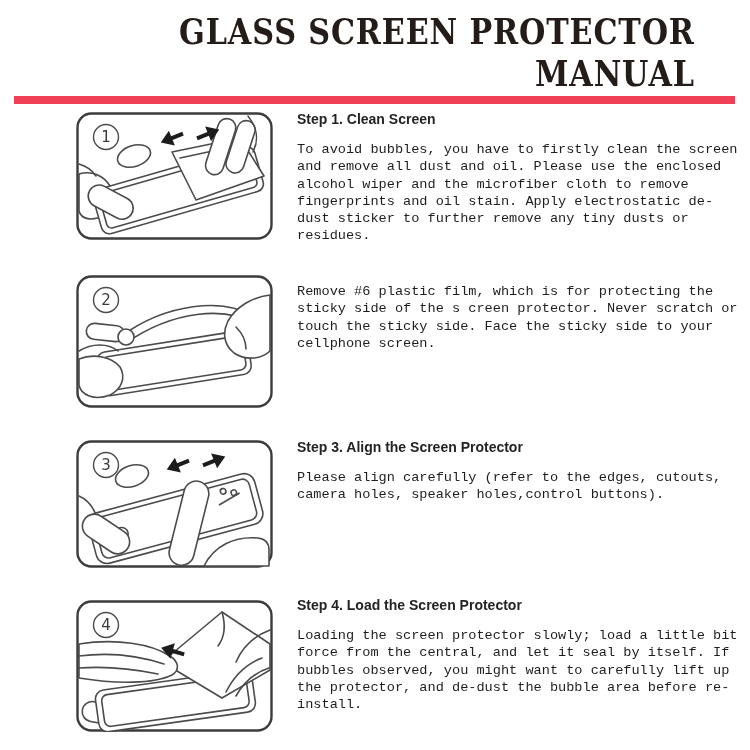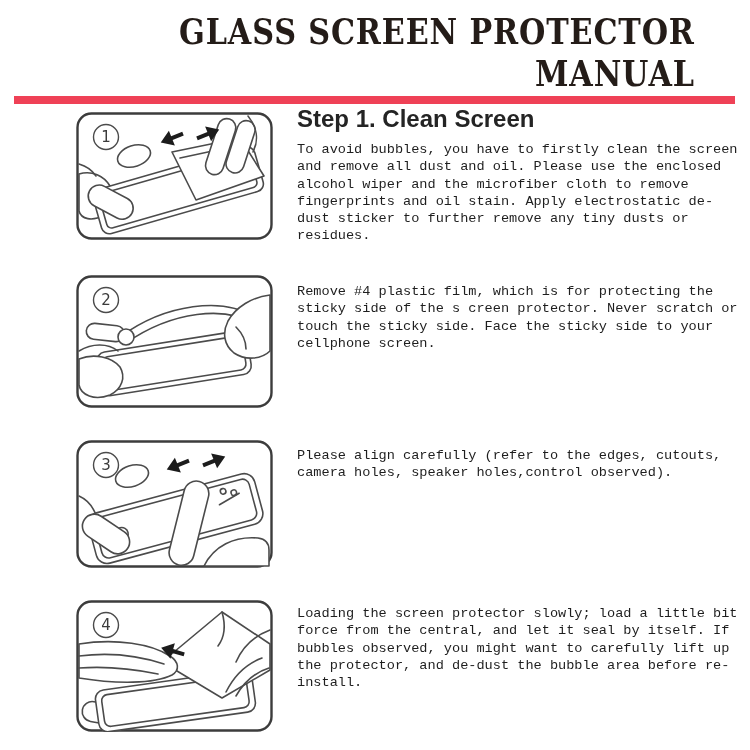--- a/index.html
+++ b/index.html
@@ -12,21 +12,21 @@
     font-family:"DejaVu Serif",serif;font-weight:bold;font-size:36px;line-height:42px;
     letter-spacing:1px;transform:scaleX(0.84);transform-origin:50% 50%;white-space:nowrap;
   }
   .accent-rule{position:absolute;left:14px;top:96px;width:721px;height:8px;background:#ef4156;}
   .step-row{position:absolute;left:0;width:750px;}
   .row-1{top:108px;} .row-2{top:272px;} .row-3{top:436px;} .row-4{top:594px;}
   .illus{position:absolute;left:76px;}
   .row-1 .illus{top:4px;} .row-2 .illus{top:3px;} .row-3 .illus{top:4px;} .row-4 .illus{top:6px;}
   .step-text{position:absolute;left:297px;top:0;width:445px;}
   .step-heading{
-    font-family:"Liberation Sans",sans-serif;font-weight:bold;font-size:24px;line-height:22px;
+    font-family:"Liberation Sans",sans-serif;font-weight:bold;font-size:14px;line-height:22px;
     color:#242424;margin:0;
   }
   .step-body{
     font-family:Liberation Mono, monospace;font-size:13.6px;line-height:17.3px;color:#1e1e1e;
     margin:11px 0 0 0;
   }
   
   .ln{fill:none;stroke:#4b4b4b;stroke-width:1.6;stroke-linecap:round;stroke-linejoin:round;}
   .fw{fill:#ffffff;stroke:#4b4b4b;stroke-width:1.6;stroke-linecap:round;stroke-linejoin:round;}
   .frame{fill:#ffffff;stroke:#3c3c3c;stroke-width:2.4;}
@@ -113,21 +113,21 @@
         <path class="fw" d="M194,20 C176,22 160,32 152,46 C146,58 148,70 158,78 C170,86 186,84 194,76 Z"></path>
         <path class="ln" d="M160,52 C166,58 170,66 170,74"></path>
       </g>
       <g>
         <circle class="numc" cx="30" cy="25" r="12.5"></circle>
         <text class="numt" x="30" y="30" text-anchor="middle">2</text>
       </g>
     </svg>
   </div>
   <div class="step-text">
-    <p class="step-body">Remove #4 plastic film, which is for protecting the sticky side of the s creen protector. Never scratch or touch the sticky side. Face the sticky side to your cellphone screen.</p>
+    <p class="step-body">Remove #6 plastic film, which is for protecting the sticky side of the s creen protector. Never scratch or touch the sticky side. Face the sticky side to your cellphone screen.</p>
   </div>
 </div>
 
 <div class="step-row row-3">
   <div class="illus">
     <svg width="197" height="128" viewBox="0 0 197 128" xmlns="http://www.w3.org/2000/svg">
       <rect class="frame" x="1.5" y="1.5" width="194" height="125" rx="14"></rect>
       <path class="ln" d="M3,56 C12,60 18,68 21,78"></path>
       <g transform="rotate(-15 102 80)">
         <rect class="fw" x="14" y="52" width="172" height="52" rx="11"></rect>
@@ -151,21 +151,22 @@
         <path class="arrow" d="M0,6 L12,6 L12,0 L24,8 L12,16 L12,10 L0,10 Z" transform="translate(124,18) rotate(-22)"></path>
         <path class="arrow" d="M0,6 L12,6 L12,0 L24,8 L12,16 L12,10 L0,10 Z" transform="translate(116,28) rotate(158)"></path>
       </g>
       <g>
         <circle class="numc" cx="30" cy="25" r="12.5"></circle>
         <text class="numt" x="30" y="30" text-anchor="middle">3</text>
       </g>
     </svg>
   </div>
   <div class="step-text">
-    <p class="step-body">Please align carefully (refer to the edges, cutouts, camera holes, speaker holes,control observed).</p>
+    <h2 class="step-heading">Step 3. Align the Screen Protector</h2>
+    <p class="step-body">Please align carefully (refer to the edges, cutouts, camera holes, speaker holes,control buttons).</p>
   </div>
 </div>
 
 <div class="step-row row-4">
   <div class="illus">
     <svg width="197" height="132" viewBox="0 0 197 132" xmlns="http://www.w3.org/2000/svg">
       <rect class="frame" x="1.5" y="1.5" width="194" height="129" rx="14"></rect>
       <g transform="rotate(10 30 114)">
         <rect class="fw" x="6" y="104" width="46" height="20" rx="10"></rect>
       </g>
@@ -188,15 +189,16 @@
         <path class="ln" d="M3,68 C30,66 58,69 82,74"></path>
       </g>
       <path class="arrow" d="M0,6 L12,6 L12,0 L24,8 L12,16 L12,10 L0,10 Z" transform="translate(106,62) rotate(196)"></path>
       <g>
         <circle class="numc" cx="30" cy="25" r="12.5"></circle>
         <text class="numt" x="30" y="30" text-anchor="middle">4</text>
       </g>
     </svg>
   </div>
   <div class="step-text">
+    <h2 class="step-heading">Step 4. Load the Screen Protector</h2>
     <p class="step-body">Loading the screen protector slowly; load a little bit force from the central, and let it seal by itself. If bubbles observed, you might want to carefully lift up the protector, and de-dust the bubble area before re-install.</p>
   </div>
 </div>
 
 </body></html>

